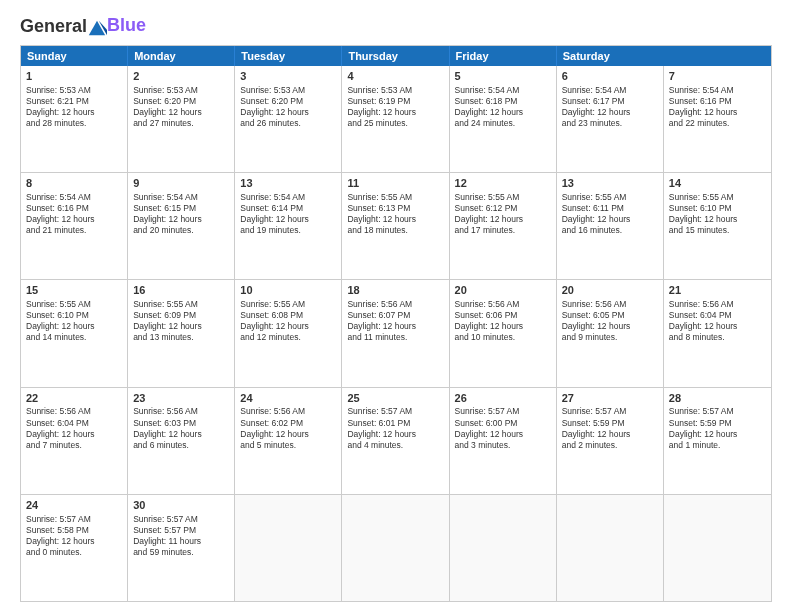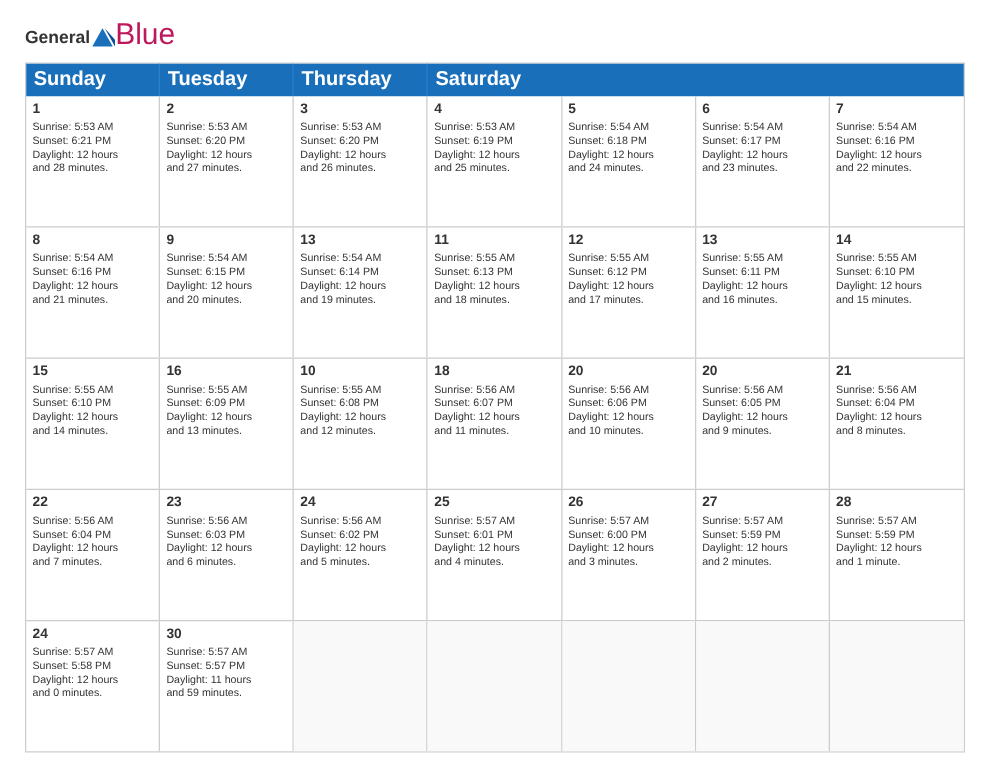--- a/index.html
+++ b/index.html
@@ -52,21 +52,21 @@
     .calendar {
       flex: 1;
       display: flex;
       flex-direction: column;
     }
     .cal-header {
       display: grid;
       grid-template-columns: repeat(7, 1fr);
       background: #1a6fba;
       color: #fff;
-      font-size: 16px;
+      font-size: 11px;
       font-weight: bold;
     }
     .cal-header-cell {
       padding: 4px 6px;
       text-align: left;
       border-right: 1px solid #2980d4;
     }
     .cal-header-cell:last-child { border-right: none; }
     .cal-body {
       flex: 1;
@@ -107,40 +107,42 @@
     }
   </style>
 </head>
 <body>
 
 <div class="page">
   <div class="header">
     <div class="logo">
       <div class="logo-text">
           <div style="display: flex; align-items: center;">
-            <span style="color: rgb(51, 51, 51); font-weight: bold; font-size: 14px;">General</span>
+            <span style="color: rgb(51, 51, 51); font-weight: bold; font-size: 18px;">General</span>
             <svg width="20" height="20" viewBox="0 0 22 22">
               <polygon points="2,20 11,4 20,20" fill="#1a6fba"></polygon>
               <polygon points="13,4 22,20 22,14" fill="#0a4f9a"></polygon>
             </svg>
           </div>
-          <div style="margin-top: -2px;"><span style="color: #be185d; font-weight: normal; font-size: 24px;">Blue</span></div>
+          <div style="margin-top: -2px;"><span style="color: #8b5cf6; font-weight: bold; font-size: 18px;">Blue</span></div>
         </div>
     </div>
     <div class="title-block">
       <div class="month-title"></div>
       <div class="location"></div>
     </div>
   </div>
 
   <div class="calendar outer-border">
     <div class="cal-header">
     <div class="cal-header-cell">Sunday</div>
+        <div class="cal-header-cell">Monday</div>
         <div class="cal-header-cell">Tuesday</div>
         <div class="cal-header-cell">Thursday</div>
+        <div class="cal-header-cell">Friday</div>
         <div class="cal-header-cell">Saturday</div>
       </div>
     <div class="cal-body">
     <div class="cal-row">
           <div class="cal-cell">
             <span class="day-num">1</span>
             <div class="day-info" style="white-space: pre-wrap;">Sunrise: 5:53 AM
 Sunset: 6:21 PM
 Daylight: 12 hours
 and 28 minutes.</div>

